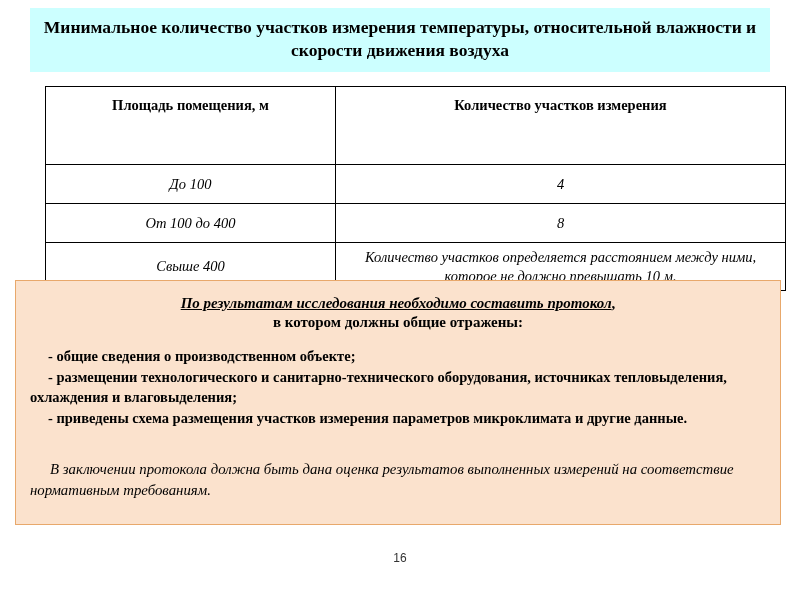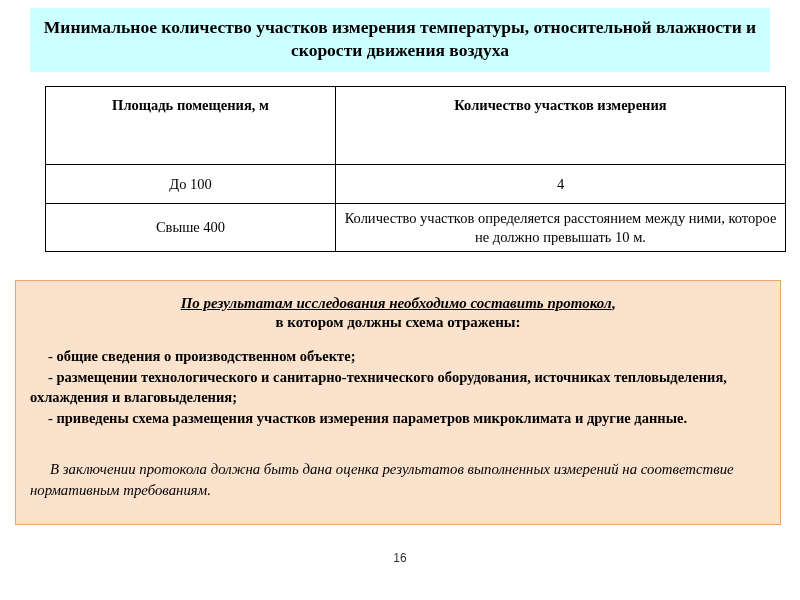--- a/index.html
+++ b/index.html
@@ -58,20 +58,21 @@
     font-family: "Liberation Serif", serif;
   }
   .data-table th {
     font-weight: bold;
     height: 62px;
     vertical-align: top;
     padding-top: 10px;
   }
   .data-table td {
     height: 28px;
+    font-style: italic;
   }
   .col-a { width: 277px; }
   .col-b { width: 437px; }
   .cell-multiline {
     line-height: 1.28;
   }
 
   
   .note-box {
     position: absolute;
@@ -147,29 +148,33 @@
         <th class="col-a">Площадь помещения, м</th>
         <th class="col-b">Количество участков измерения</th>
       </tr>
     </thead>
     <tbody>
       <tr>
         <td class="col-a">До 100</td>
         <td class="col-b">4</td>
       </tr>
       <tr>
+        <td class="col-a">От 100 до 400</td>
+        <td class="col-b">8</td>
+      </tr>
+      <tr>
         <td class="col-a">Свыше 400</td>
         <td class="col-b cell-multiline">Количество участков определяется расстоянием между ними, которое не должно превышать 10 м.</td>
       </tr>
     </tbody>
   </table>
 
   <div class="note-box">
     <div class="note-head"><span class="underline-italic">По результатам исследования необходимо составить протокол</span><span>,</span></div>
-    <div class="note-line2">в котором должны схема отражены:</div>
+    <div class="note-line2">в котором должны общие отражены:</div>
     <div class="note-list">
       <div class="li">-  общие сведения о производственном объекте;</div>
       <div class="li wrap">-  размещении технологического и санитарно-технического оборудования, источниках тепловыделения, охлаждения и влаговыделения;</div>
       <div class="li wrap">-  приведены схема размещения участков измерения параметров микроклимата и другие данные.</div>
     </div>
     <div class="note-concl">В заключении протокола должна быть дана оценка результатов выполненных измерений на соответствие нормативным требованиям.</div>
   </div>
 
   <div class="page-number">16</div>
 

